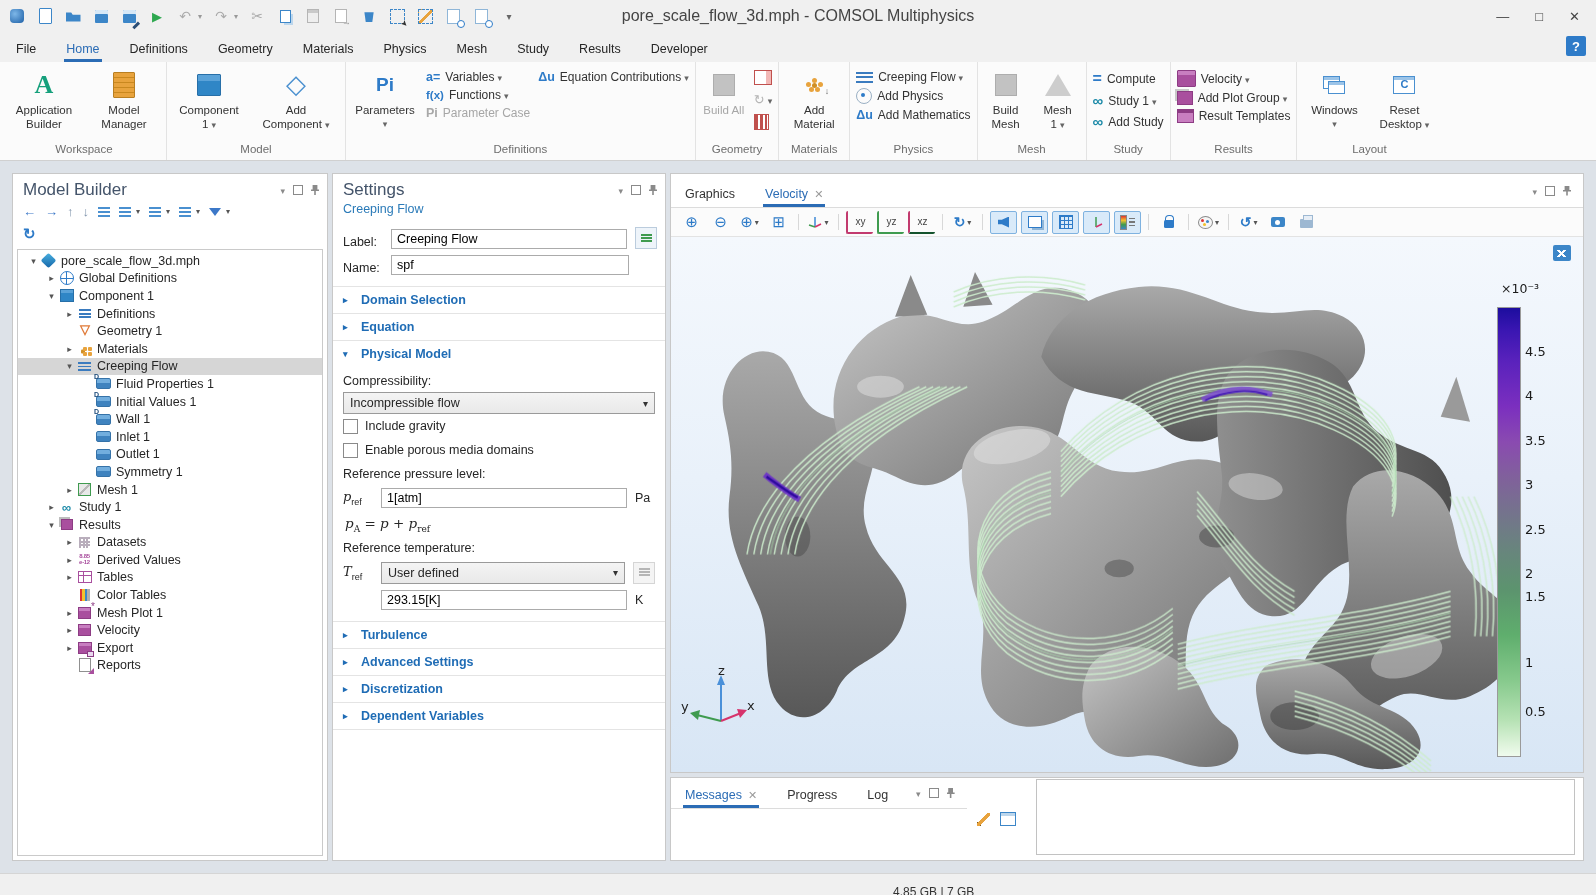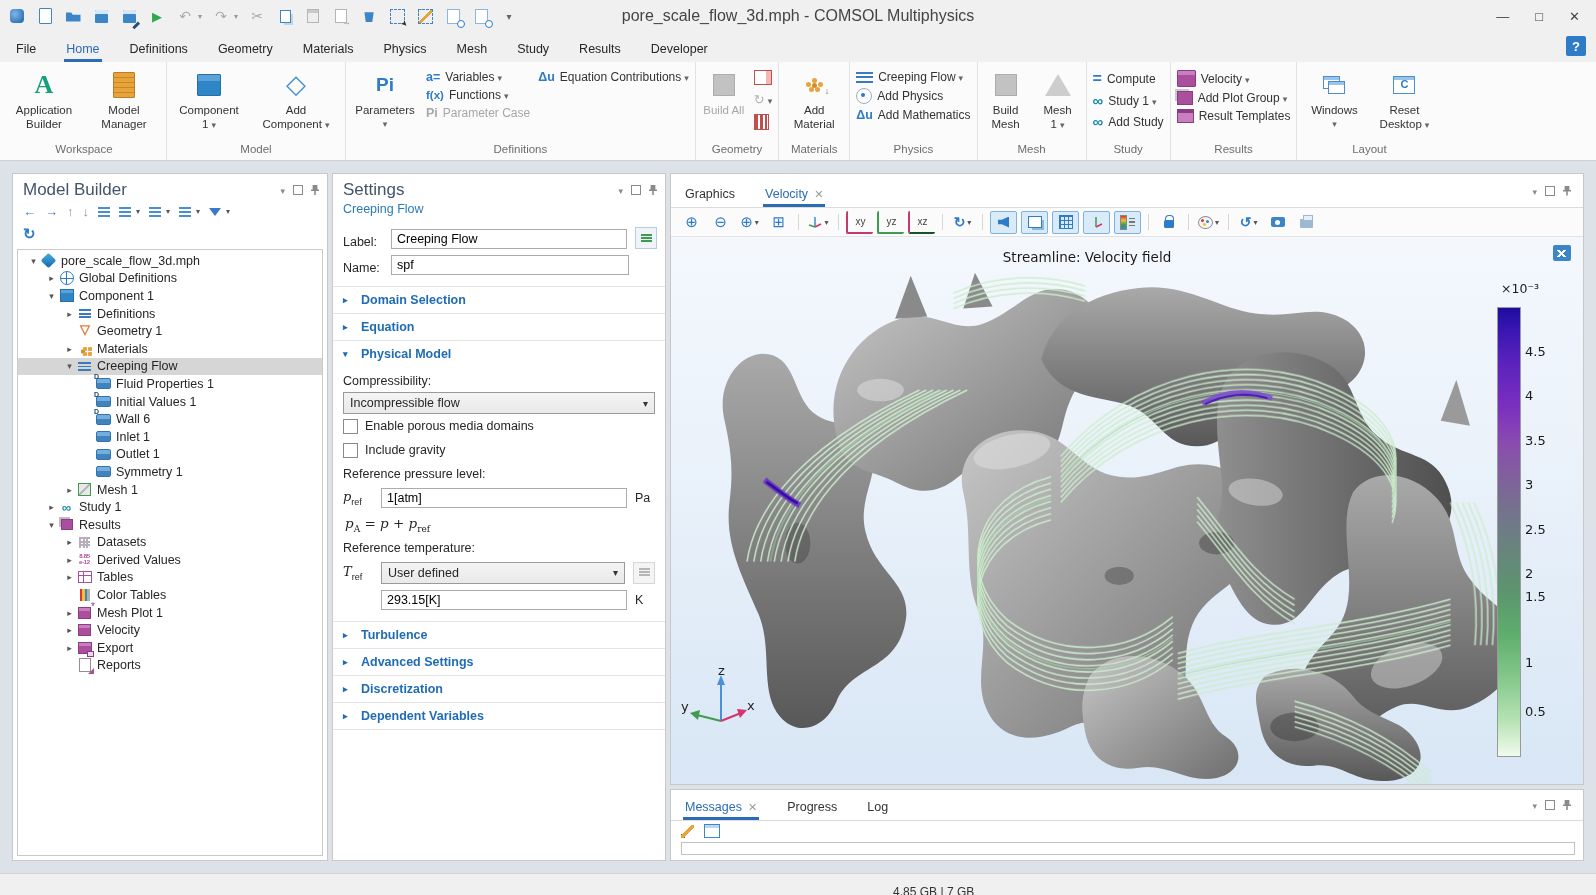--- a/index.html
+++ b/index.html
@@ -205,21 +205,21 @@
   #scene{position:absolute;inset:0;width:100%;height:100%}
   #colorbar{position:absolute;right:62px;top:70px;width:22px;height:448px;border:1px solid #9a9a9a;
     background:linear-gradient(180deg,#1c0d9e 0%,#3a16b2 5%,#5a22bc 12%,#7b2fbf 22%,#8a4bb0 30%,#80619b 38%,#74748c 46%,#68857d 54%,#5c946e 63%,#5fae6d 73%,#86c98c 83%,#b6e2b4 92%,#e2f5df 98%,#effbee 100%)}
   .cb-exp{position:absolute;right:44px;top:44px;font-family:"DejaVu Sans",sans-serif;font-size:12.5px;color:#1a1a1a}
   .cb-tick{position:absolute;right:28px;width:30px;font-family:"DejaVu Sans",sans-serif;font-size:13px;color:#1a1a1a}
   #plot-win-icon{position:absolute;right:12px;top:8px;width:18px;height:16px;background:#3c86c8;border-radius:2px;
     display:flex;align-items:center;justify-content:center}
   #plot-win-icon::before{content:"";width:10px;height:7px;background:linear-gradient(135deg,transparent 40%,#fff 40% 55%,transparent 55%),linear-gradient(45deg,transparent 40%,#fff 40% 55%,transparent 55%)}
   #triad{position:absolute;left:8px;top:428px}
   
-  #messages{height:72px;display:flex;flex-direction:column}
+  #messages{height:84px;display:flex;flex-direction:row}
   .msg-tabs{display:flex;align-items:flex-end;gap:26px;padding:0 12px;height:30px;border-bottom:1px solid #dcdcdc;position:relative;background:#fff}
   .msg-toolbar{display:flex;align-items:center;gap:10px;padding:3px 10px}
   .mi-brush{width:13px;height:13px;background:linear-gradient(135deg,transparent 42%,#e8a33d 42% 58%,transparent 58%),linear-gradient(45deg,#7a5a1e 0 0) no-repeat 0 100%/4px 4px}
   .mi-tblmsg{width:14px;height:12px;border:1.4px solid #3c86c8;background:#fff;box-shadow:inset 0 3px 0 #bcd6ec}
   .msg-box{flex:1;margin:1px 8px 5px 10px;border:1px solid #c2c2c2;background:#fff}
   
   #statusbar{height:47px;background:#f0f0f0;border-top:1px solid #d5d5d5;position:relative}
   #statusbar .mem{position:absolute;left:58.5%;transform:translateX(-50%);top:11px;font-size:12px;color:#333}
 </style>
 </head>
@@ -562,21 +562,21 @@
       <div class="trow l3">
           <span class="ti">
             <span class="t-bn t-dn"></span>
           </span>
           <span class="tl">Initial Values 1</span>
         </div>
       <div class="trow l3">
           <span class="ti">
             <span class="t-bn t-dn"></span>
           </span>
-          <span class="tl">Wall 6</span>
+          <span class="tl">Wall 1</span>
         </div>
       <div class="trow l3">
           <span class="ti">
             <span class="t-bn"></span>
           </span>
           <span class="tl">Inlet 1</span>
         </div>
       <div class="trow l3">
           <span class="ti">
             <span class="t-bn"></span>
@@ -702,25 +702,25 @@
         <span class="tw2">▾</span>
         <span>Physical Model</span>
       </div>
     <div class="s-body">
       <div class="s-cap">Compressibility:</div>
       <div class="s-drop">
           <span>Incompressible flow</span>
         </div>
       <div class="chk-row">
         <span class="chk"></span>
-        <span>Enable porous media domains</span>
+        <span>Include gravity</span>
       </div>
       <div class="chk-row">
         <span class="chk"></span>
-        <span>Include gravity</span>
+        <span>Enable porous media domains</span>
       </div>
       <div class="s-cap">Reference pressure level:</div>
       <div class="in-row">
         <span class="sym" style="width:30px"><span>p</span><sub>ref</sub></span>
         <input value="1[atm]" style="">
         <span class="unit">Pa</span>
       </div>
       <div class="eq"><span>p</span><sub style="font-size:9px;font-style:normal">A</sub><span> = p + p</span><sub style="font-size:9px;font-style:normal">ref</sub></div>
       <div class="s-cap">Reference temperature:</div>
       <div class="in-row">
@@ -929,21 +929,20 @@
               <use href="#sC" y="21"></use>
               <use href="#sE" y="22"></use>
               <use href="#sB" x="24"></use>
           </g>
 
           <path d="M96,238 C108,247 118,255 132,263" stroke="#6a30c9" stroke-width="6" fill="none" opacity=".9"></path>
           <path d="M98,240 C110,248 120,256 130,261" stroke="#2d0a9e" stroke-width="2.5" fill="none"></path>
           <path d="M545,163 C567,151 592,149 617,158" stroke="#7b4bd0" stroke-width="5" fill="none" opacity=".85"></path>
           <path d="M548,164 C568,154 592,152 612,158" stroke="#4a1eb8" stroke-width="2" fill="none"></path>
         </svg>
-        <div id="plot-title">Streamline: Velocity field</div>
         <div id="plot-win-icon"></div>
         <div id="colorbar"></div>
         <span class="cb-exp">×10⁻³</span>
         <span class="cb-tick" style="top:107px">4.5</span>
         <span class="cb-tick" style="top:151px">4</span>
         <span class="cb-tick" style="top:196px">3.5</span>
         <span class="cb-tick" style="top:240px">3</span>
         <span class="cb-tick" style="top:285px">2.5</span>
         <span class="cb-tick" style="top:329px">2</span>
         <span class="cb-tick" style="top:352px">1.5</span>

